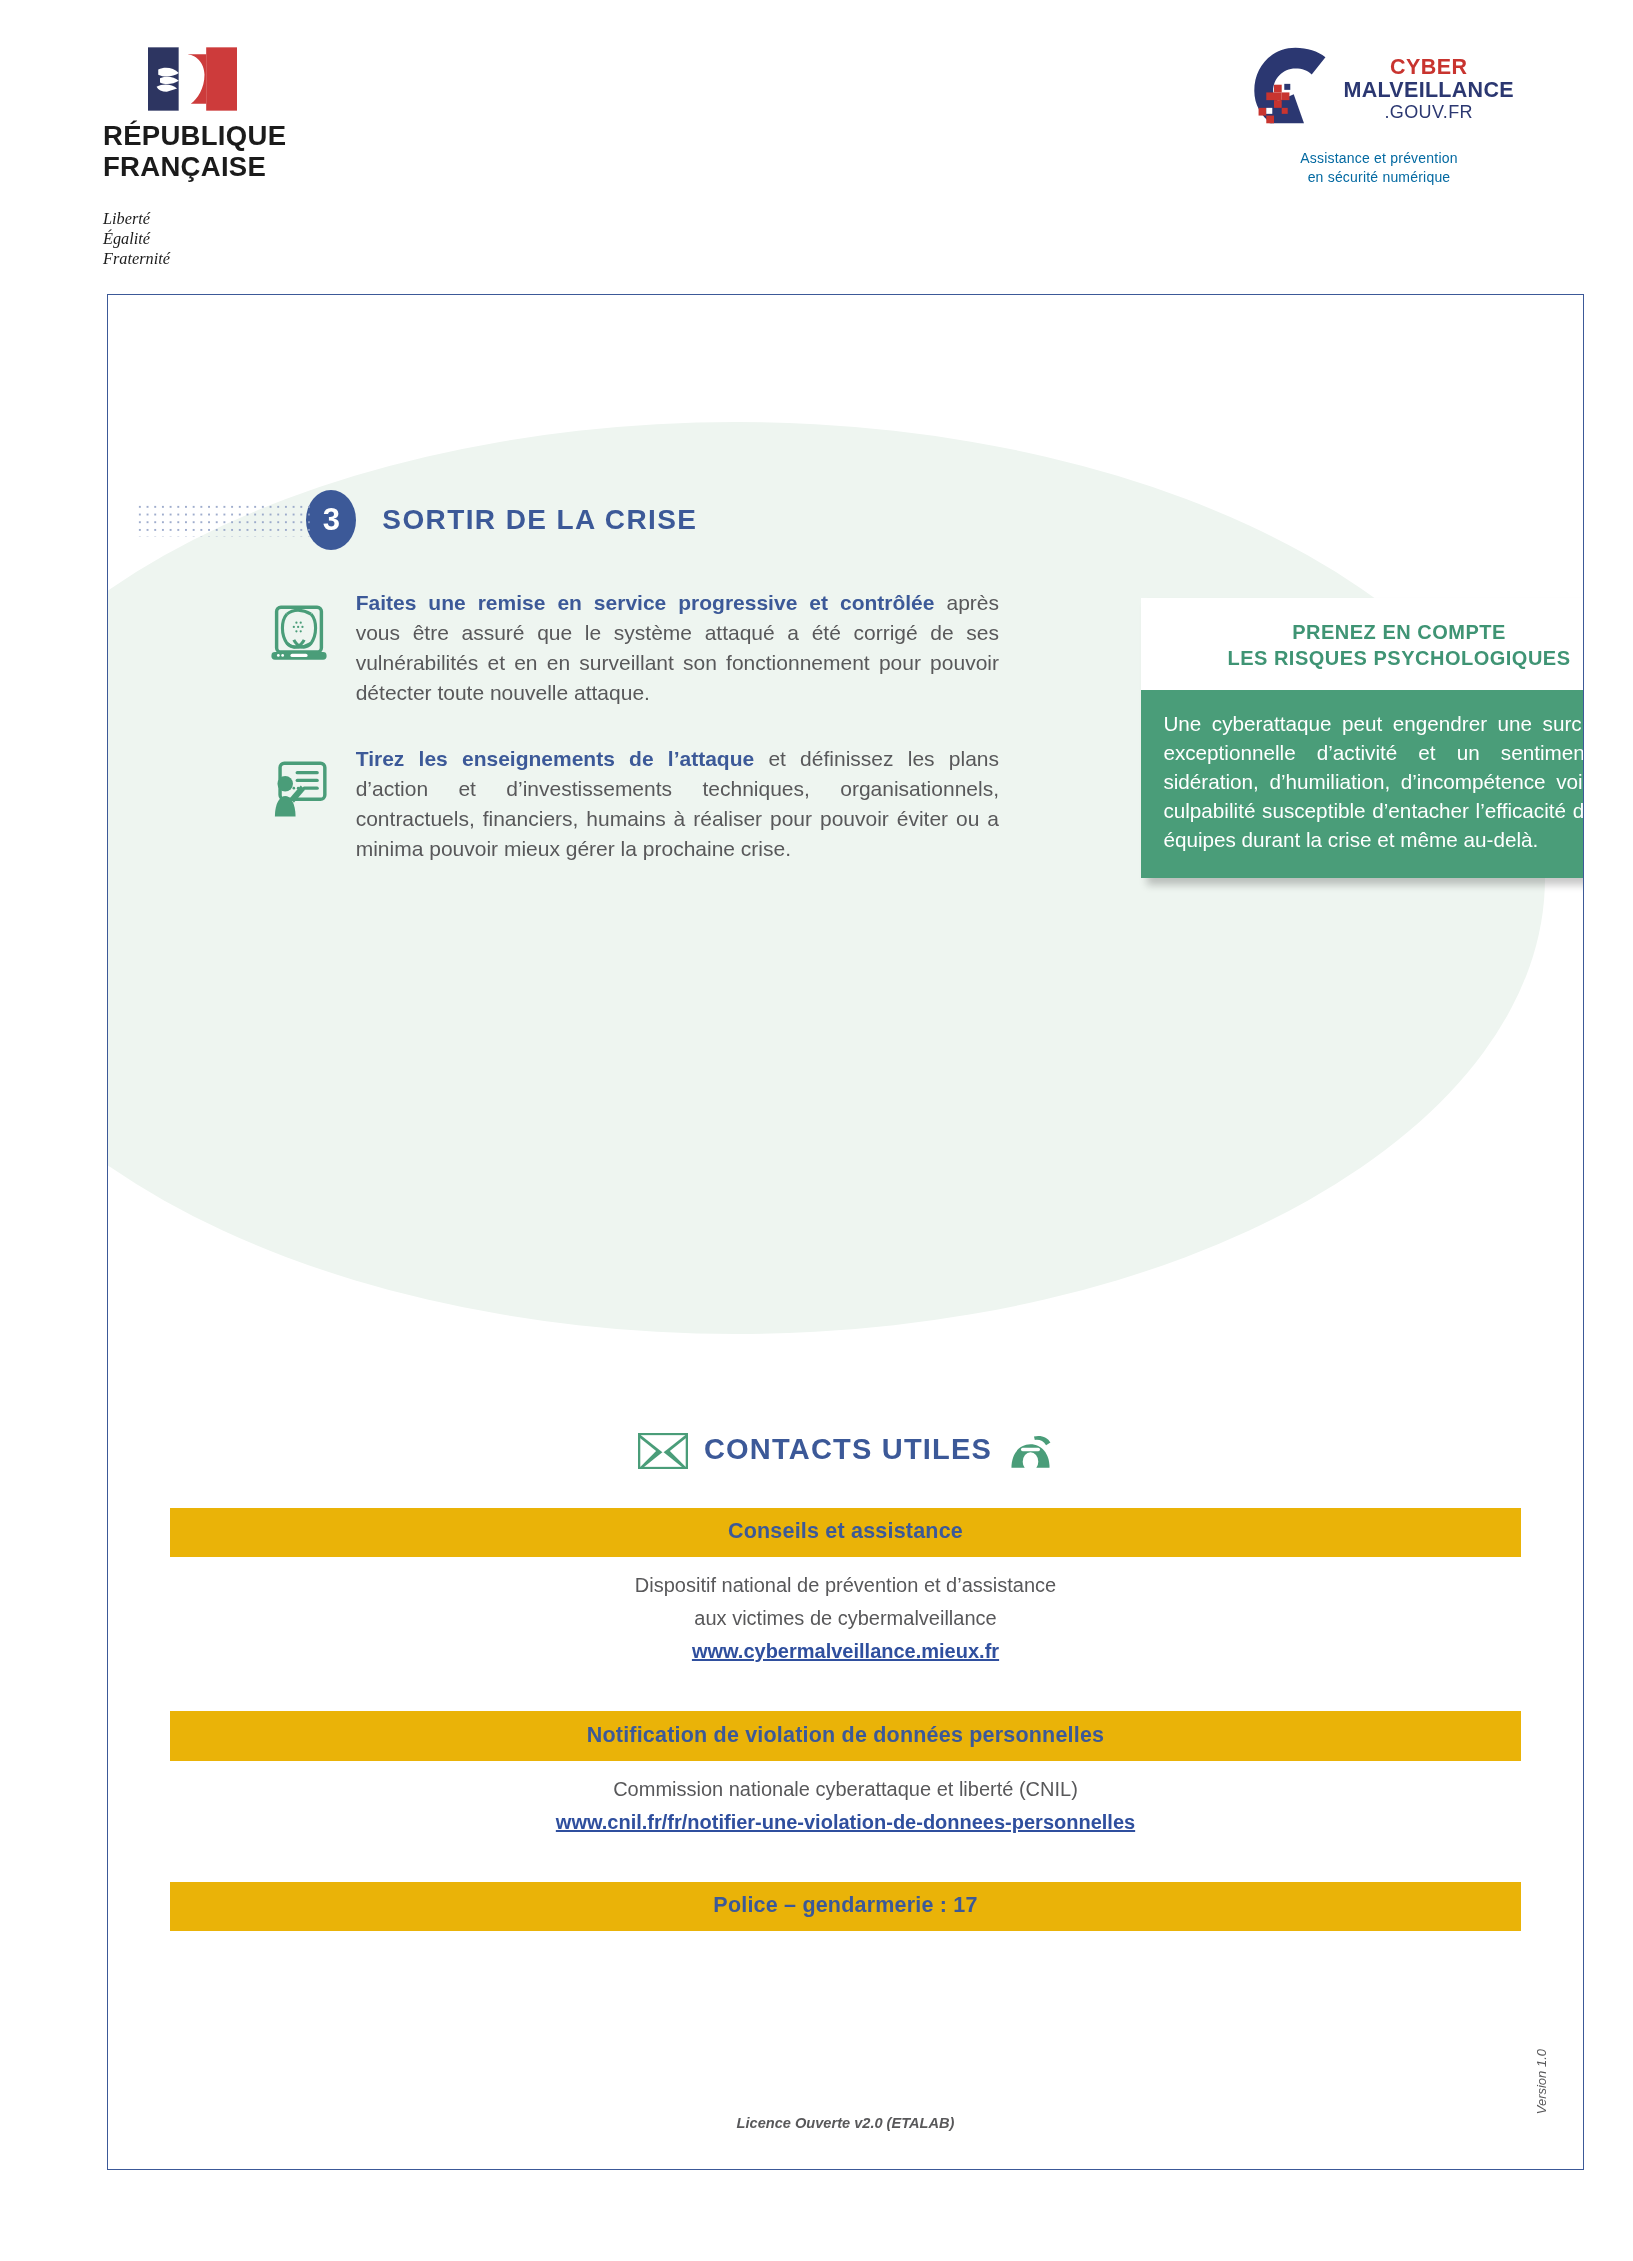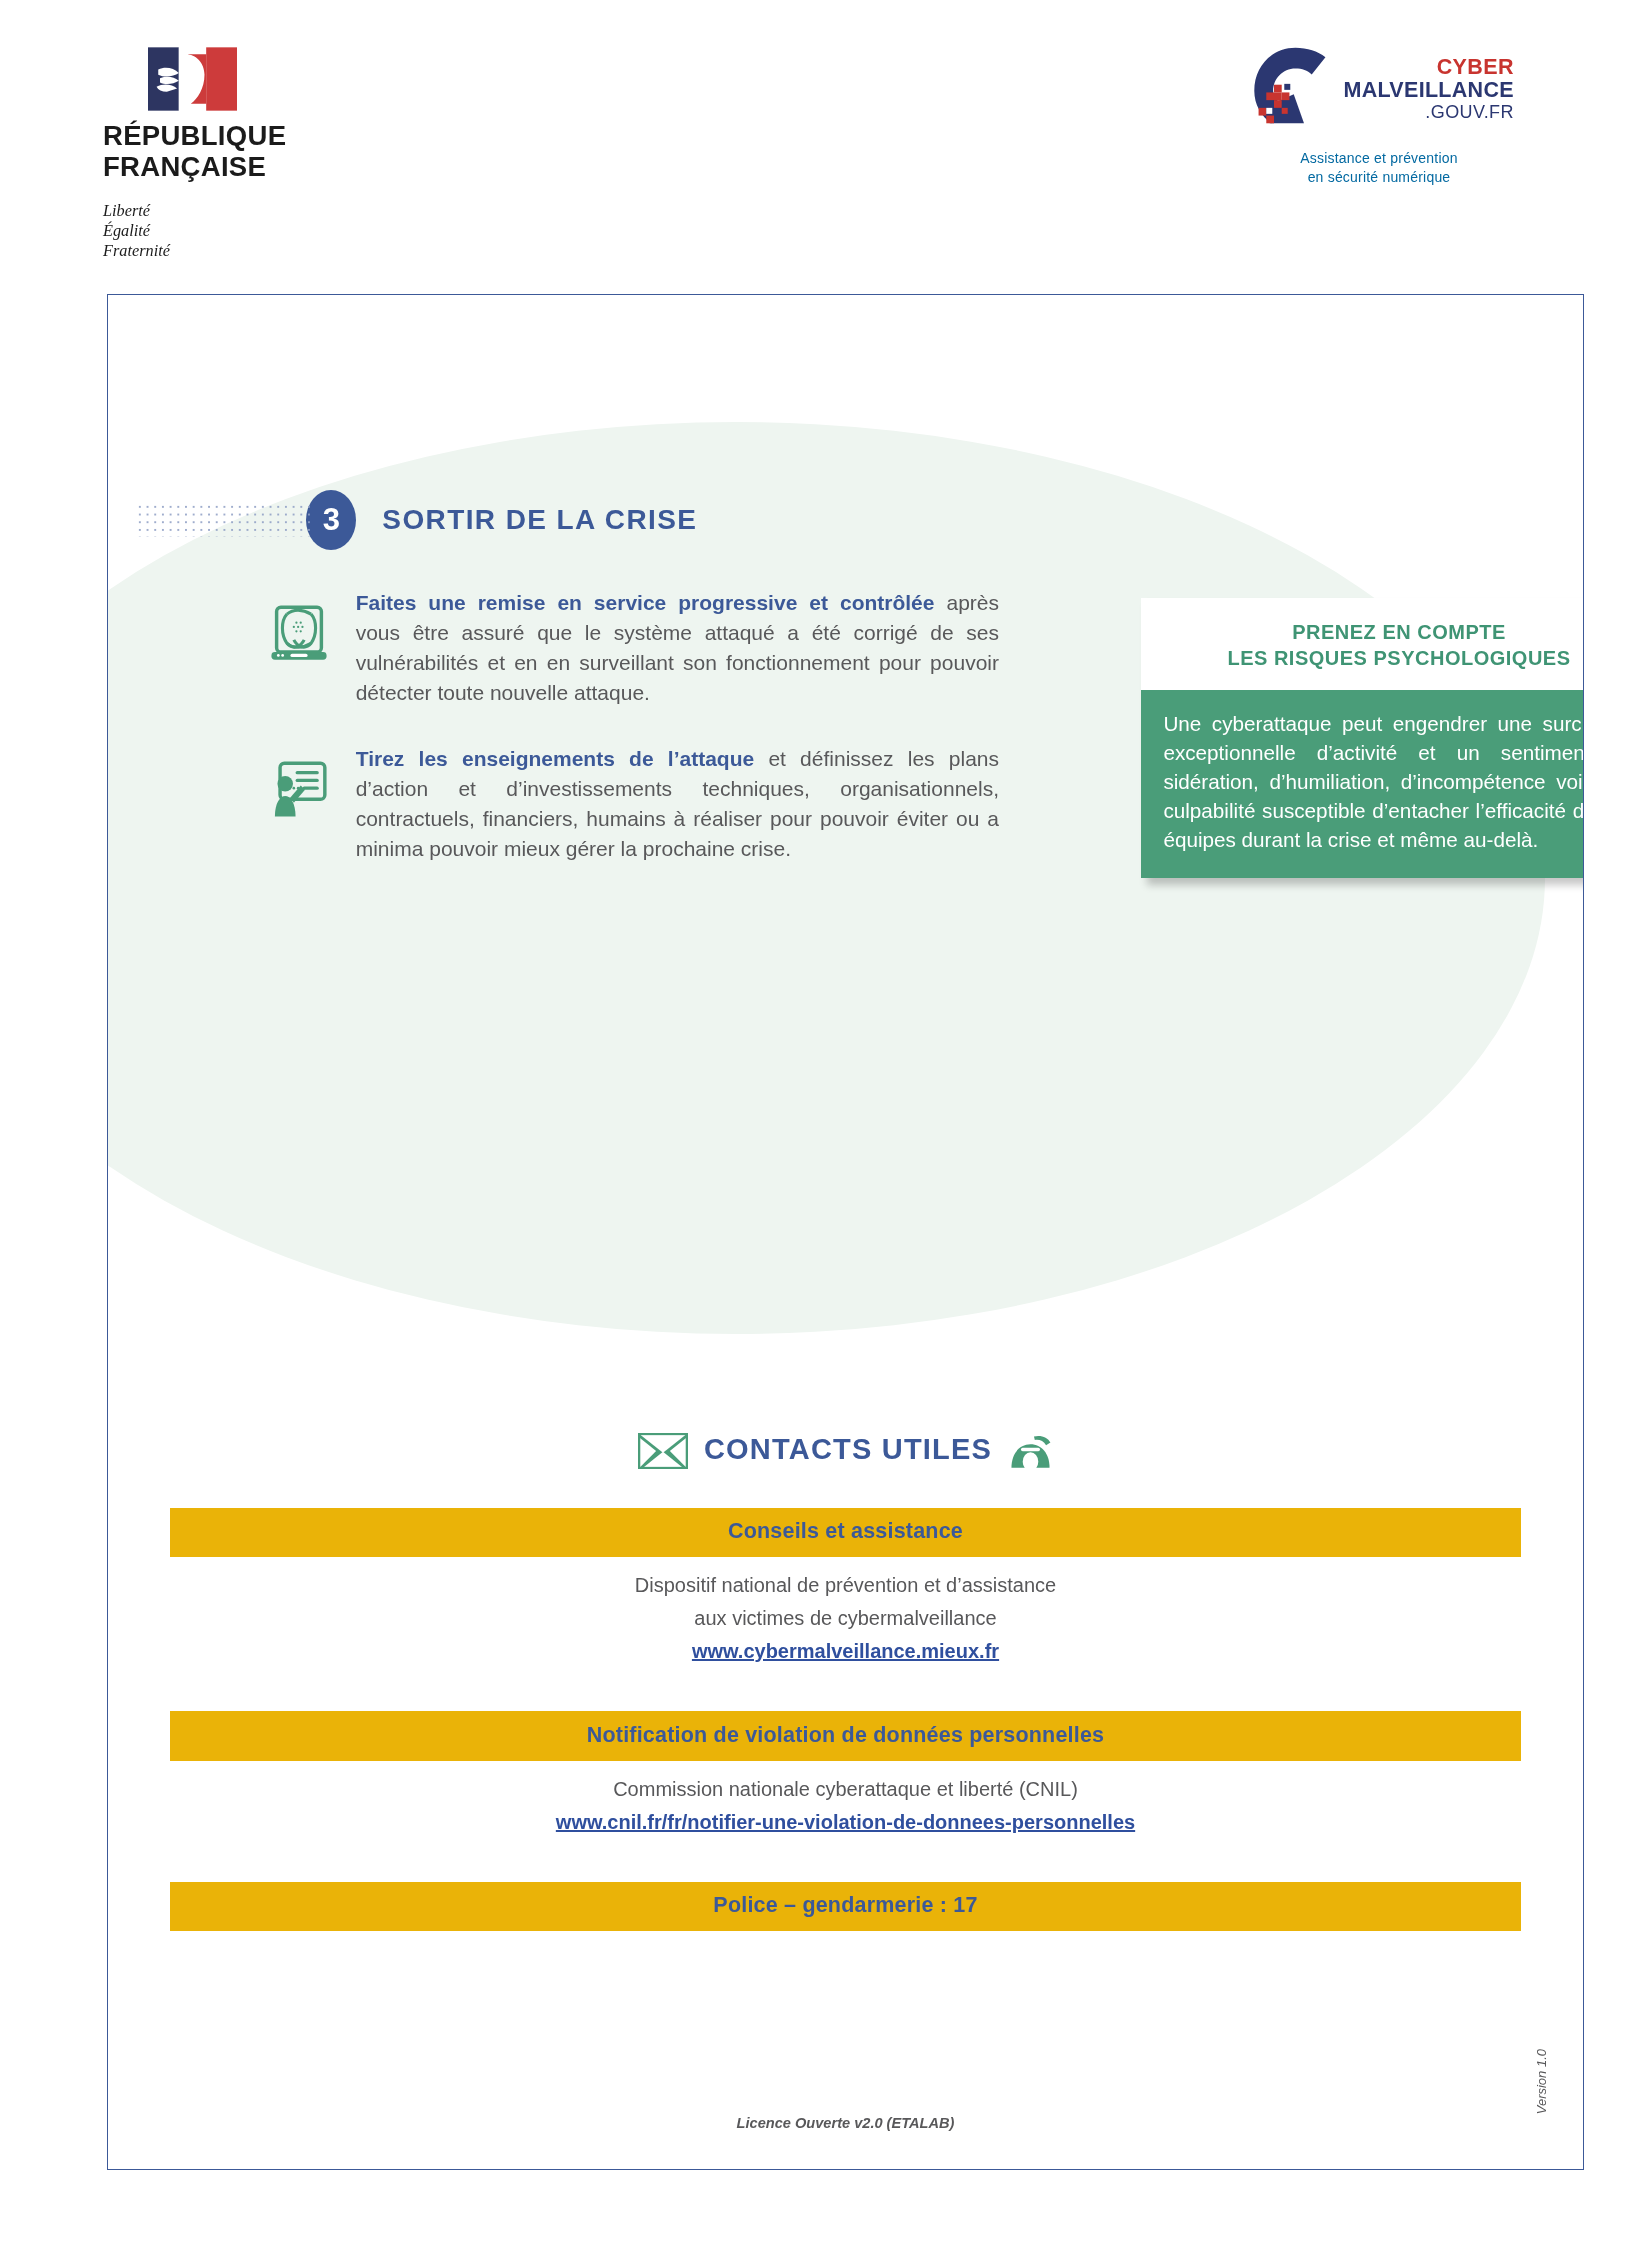--- a/index.html
+++ b/index.html
@@ -37,21 +37,21 @@
   .rf-title {
     font-family: "Liberation Sans", sans-serif;
     font-weight: bold;
     font-size: 27.5px;
     line-height: 31px;
     letter-spacing: 0.3px;
     color: #1b1b1b;
     margin-top: 8.6px;
   }
   .rf-motto {
-    margin-top: 19px;
+    margin-top: 27px;
     font-family: "Liberation Serif", serif;
     font-style: italic;
     font-size: 16.3px;
     line-height: 20px;
     color: #1b1b1b;
   }
 
   .cyber-block {
     position: absolute;
     right: 112px;
@@ -60,21 +60,21 @@
     text-align: center;
   }
   .cyber-logo-row {
     display: flex;
     align-items: center;
     justify-content: center;
     gap: 3.4px;
   }
   .cyber-mark { flex: 0 0 auto; }
   .cyber-words {
-    text-align: right;
+    text-align: center;
     line-height: 1;
   }
   .cw-cyber {
     font-weight: bold;
     font-size: 21.5px;
     color: #c8342f;
     letter-spacing: 0.4px;
     display: block;
   }
   .cw-malv {

